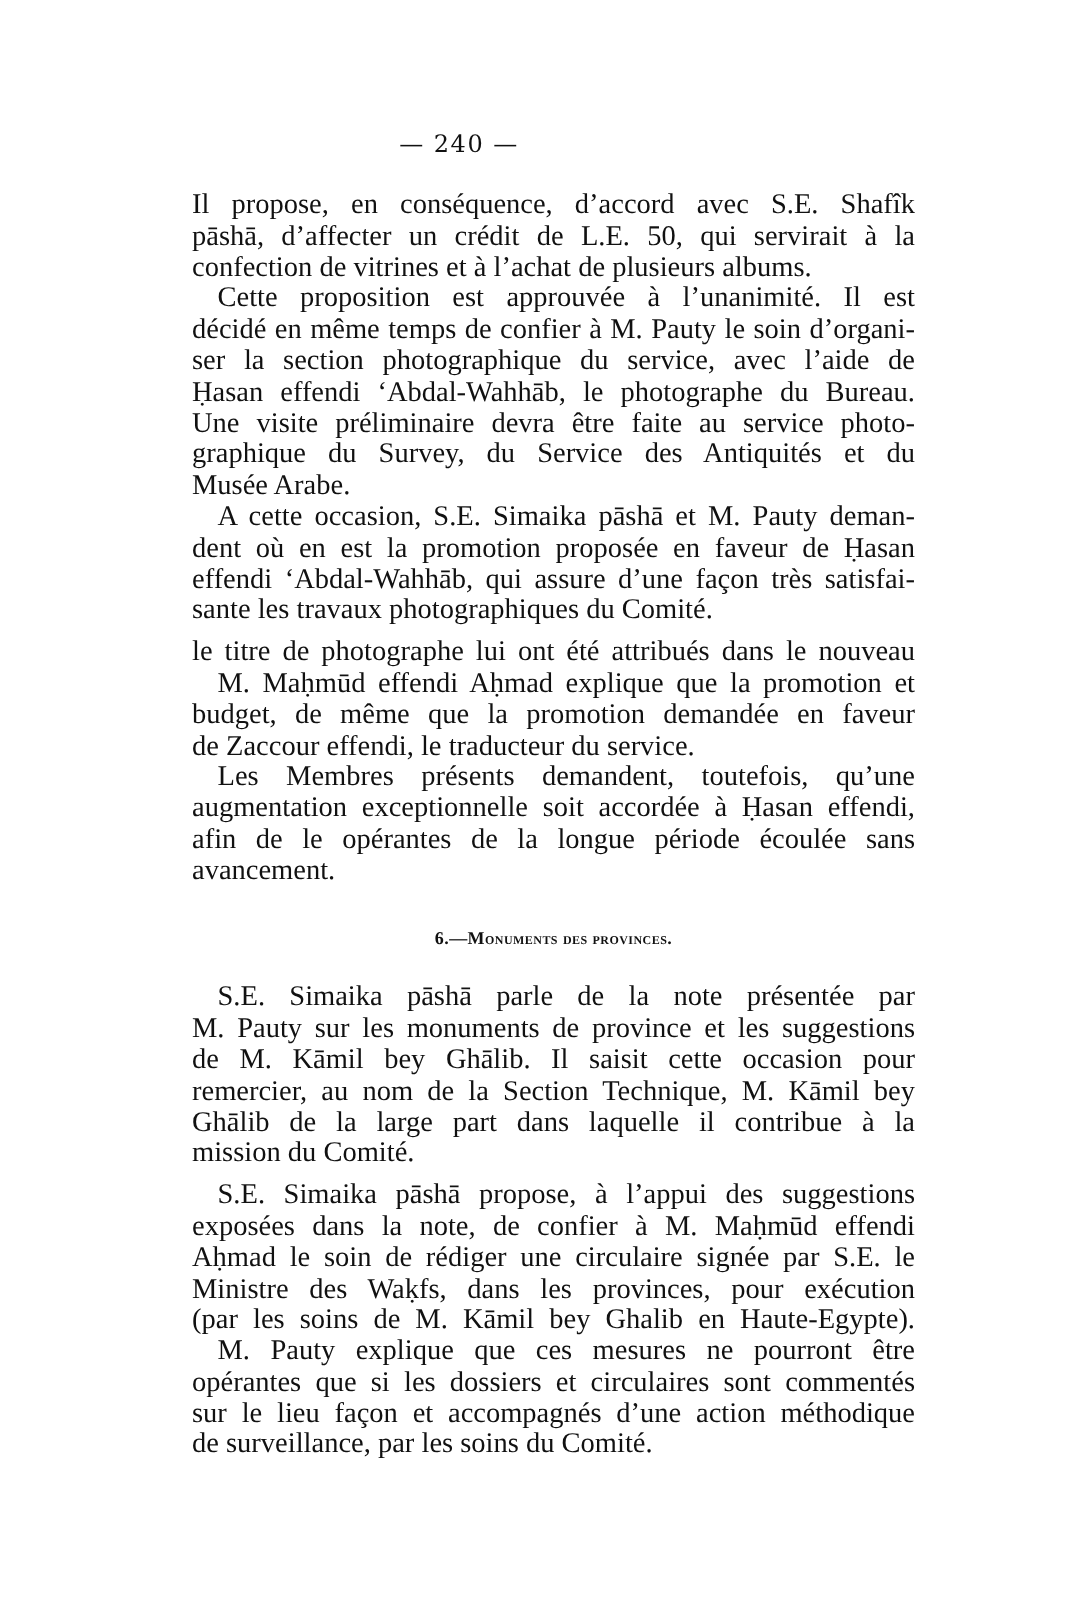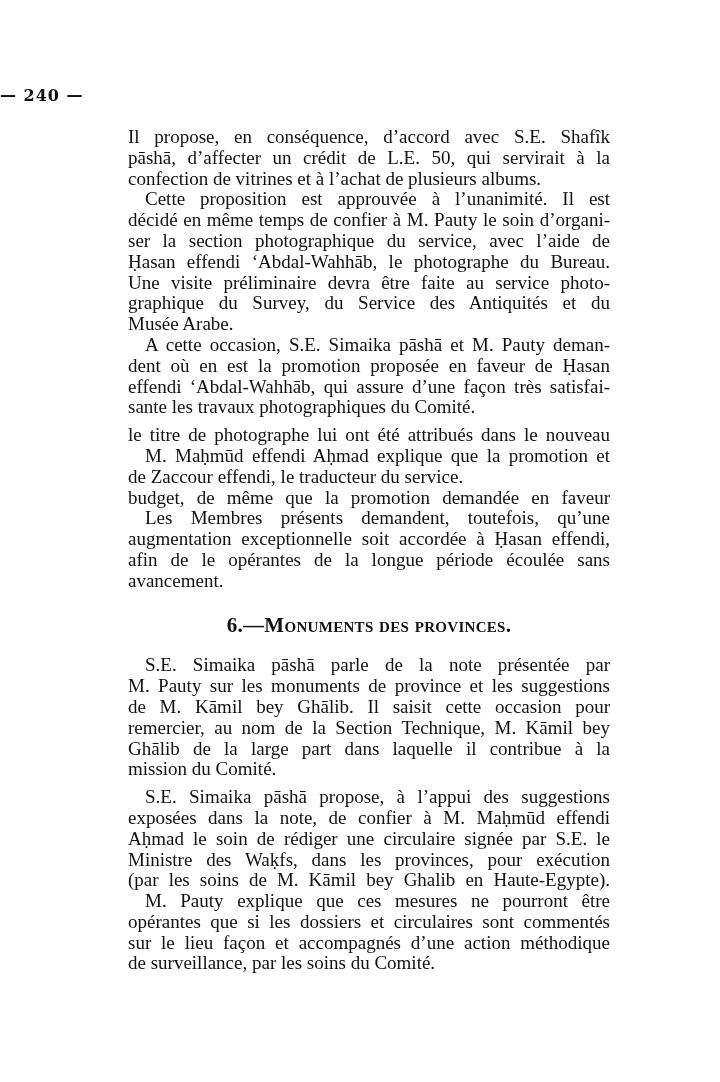--- a/index.html
+++ b/index.html
@@ -1,29 +1,29 @@
 <!DOCTYPE html>
 <html><head>
 <meta charset="utf-8">
 <style>
   html, body { margin: 0; padding: 0; background: #ffffff; }
   body { width: 720px; height: 1082px; position: relative; overflow: hidden;
          font-family: "DejaVu Serif", "Liberation Serif", serif; color: #111111; }
   .page { position: absolute; left: 0; top: 0; width: 720px; height: 1082px; background: #ffffff; }
-  .folio { position: absolute; top: 86px; left: 0; width: 612px; text-align: left;
-           font-size: 16px; font-weight: bold; letter-spacing: 1px; }
+  .folio { position: absolute; top: 86px; left: 0; width: 612px; text-align: center;
+           font-size: 16px; font-weight: normal; letter-spacing: 1px; }
   .textblock { position: absolute; left: 128px; width: 482px; top: 127px;
                font-family: "Liberation Serif", "DejaVu Serif", serif; font-size: 19px;
                line-height: 20.8px; }
   .line { display: block; white-space: nowrap; text-align: justify; text-align-last: justify; height: 20.8px; }
   .line.last { text-align-last: left; }
   .line.indent { padding-left: 17px; }
   .gap-s { height: 7px; }
   .gap-l { height: 23px; }
-  .heading { display: block; text-align: center; font-weight: bold; font-size: 21px; letter-spacing: 0.3px;
+  .heading { display: block; text-align: center; font-weight: bold; font-size: 12px; letter-spacing: 0.3px;
              height: 20.8px; font-variant: small-caps; }
   .heading-gap-after { height: 20px; }
 </style>
 </head>
 <body>
 
 <div class="page">
   <div class="folio">— 240 —</div>
 
   <div class="textblock">
@@ -48,22 +48,22 @@
       <span class="line indent">A cette occasion, S.E. Simaika pāshā et M. Pauty deman-</span>
       <span class="line">dent où en est la promotion proposée en faveur de Ḥasan</span>
       <span class="line">effendi ‘Abdal-Wahhāb, qui assure d’une façon très satisfai-</span>
       <span class="line last">sante les travaux photographiques du Comité.</span>
     </div>
     <div class="gap-s"></div>
 
     <div>
       <span class="line">le titre de photographe lui ont été attribués dans le nouveau</span>
       <span class="line indent">M. Maḥmūd effendi Aḥmad explique que la promotion et</span>
+      <span class="line">budget, de même que la promotion demandée en faveur</span>
       <span class="line last">de Zaccour effendi, le traducteur du service.</span>
-      <span class="line">budget, de même que la promotion demandée en faveur</span>
     </div>
 
     <div>
       <span class="line indent">Les Membres présents demandent, toutefois, qu’une</span>
       <span class="line">augmentation exceptionnelle soit accordée à Ḥasan effendi,</span>
       <span class="line">afin de le opérantes de la longue période écoulée sans</span>
       <span class="line last">avancement.</span>
     </div>
 
     <div class="gap-l"></div>

